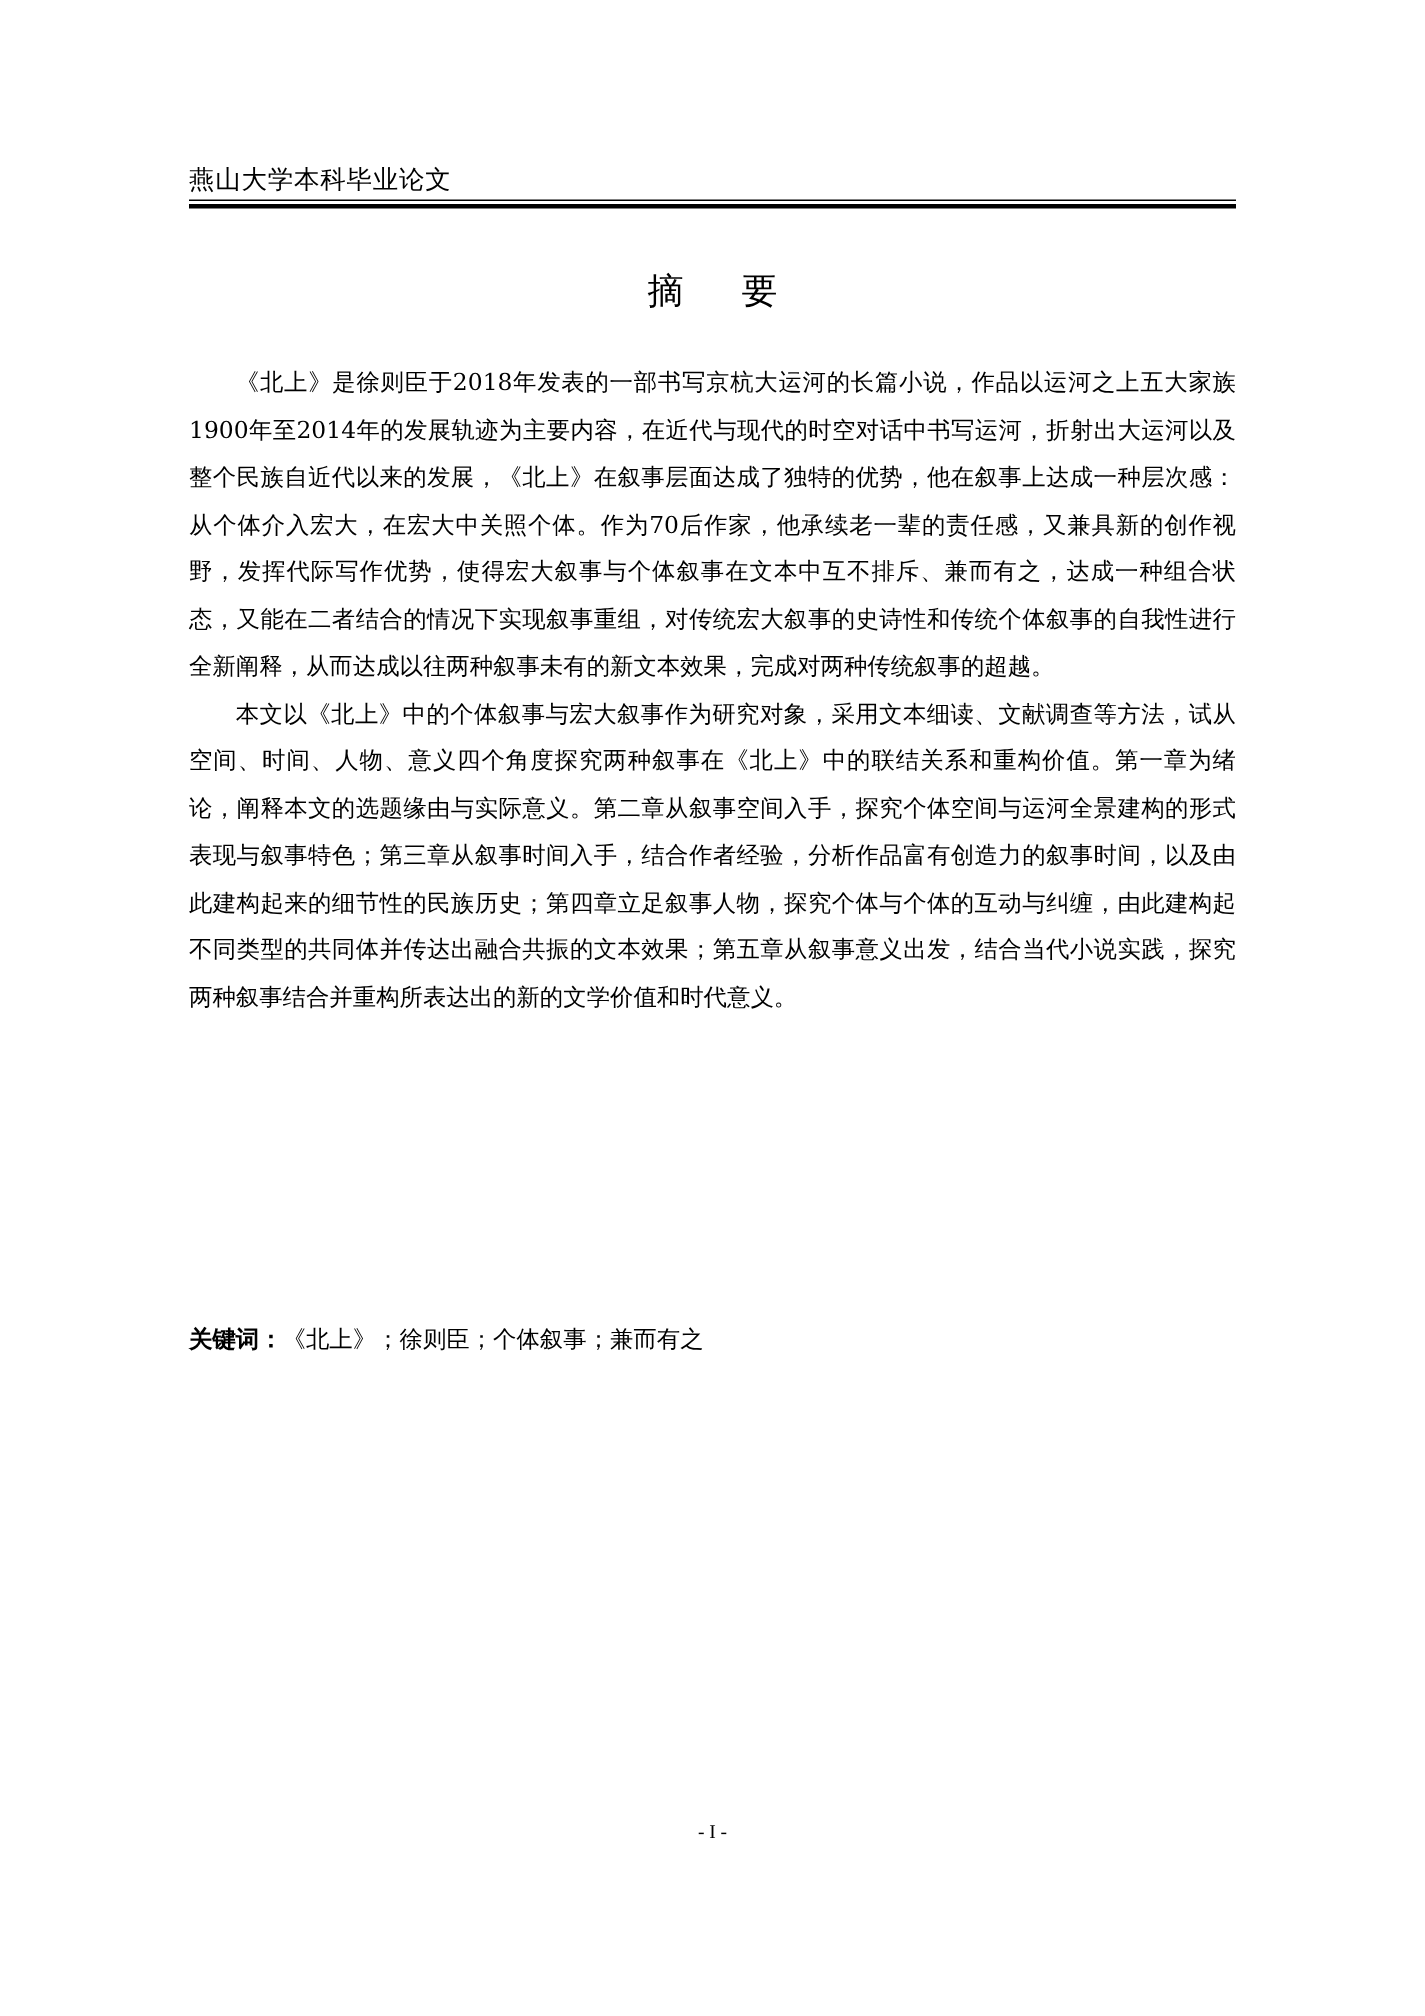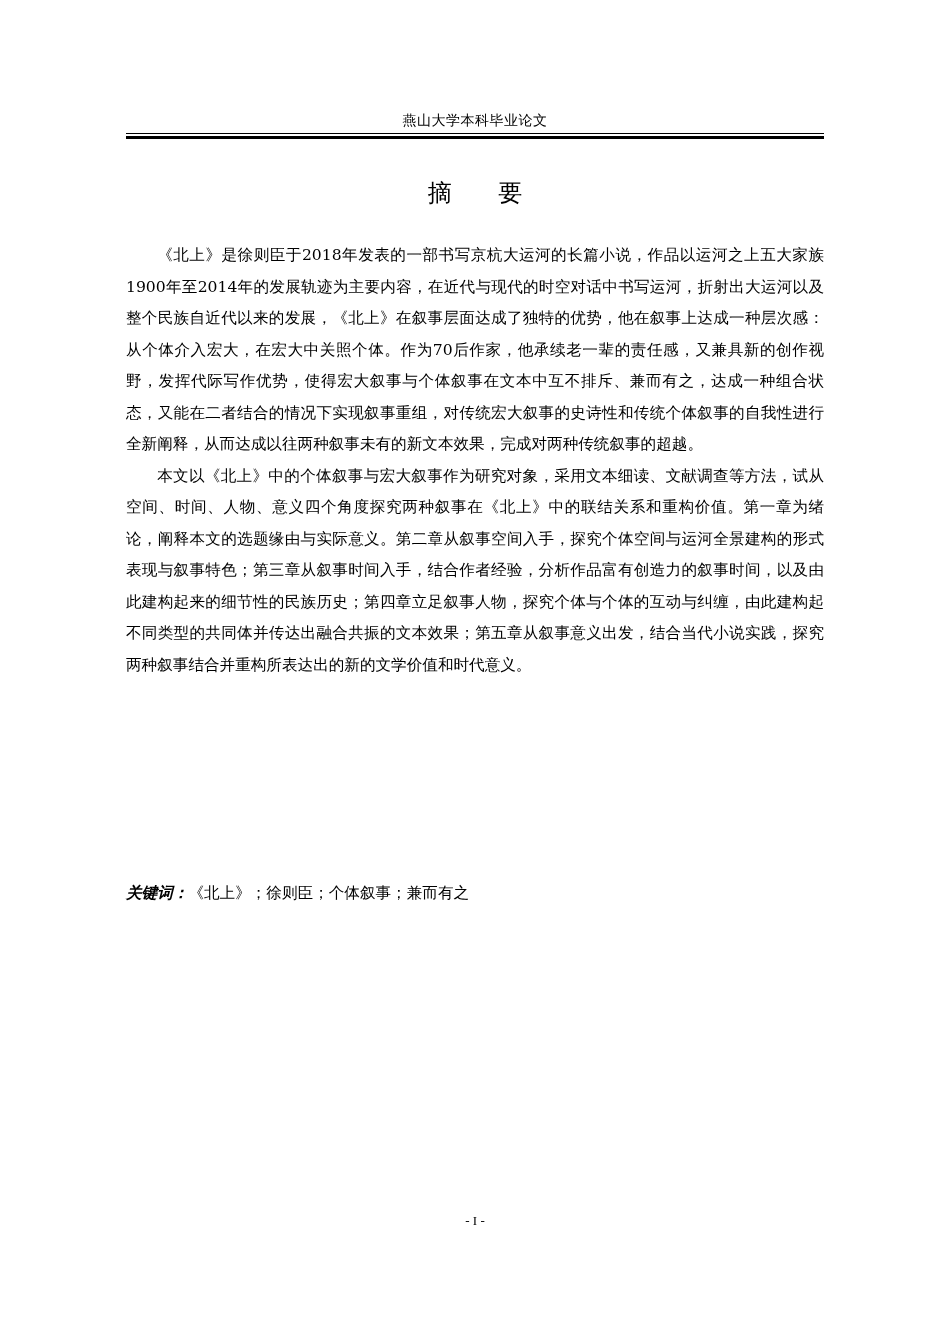--- a/index.html
+++ b/index.html
@@ -19,22 +19,22 @@
     position: absolute;
     left: 0; top: 0;
     width: 950px; height: 1344px;
     background: #fff;
   }
   .header-title {
     position: absolute;
     left: 126px;
     width: 698px;
     top: 111px;
-    text-align: center;
-    font-size: 14px;
+    text-align: left;
+    font-size: 17px;
     line-height: 18px;
     letter-spacing: 0.5px;
   }
   .header-rule {
     position: absolute;
     left: 126px;
     width: 698px;
     top: 133px;
     height: 6px;
   }
@@ -45,21 +45,21 @@
   .header-rule .thick {
     position: absolute; left: 0; right: 0; top: 3px;
     height: 3px; background: #000;
   }
   .doc-title {
     position: absolute;
     left: 126px;
     width: 698px;
     top: 178px;
     text-align: center;
-    font-family: Liberation Mono, monospace;
+    font-family: Liberation Sans, sans-serif;
     font-size: 24px;
     line-height: 34px;
     letter-spacing: 16px;
     text-indent: 16px;
   }
   .body-text {
     position: absolute;
     left: 126px;
     width: 698px;
     top: 240px;
@@ -76,21 +76,20 @@
     position: absolute;
     left: 126px;
     width: 698px;
     top: 881px;
     font-size: 15.6px;
     line-height: 24px;
   }
   .keywords .kw-label {
     font-family: "DejaVu Sans", "Liberation Sans", sans-serif;
     font-weight: bold;
-    font-style: italic;
   }
   .page-number {
     position: absolute;
     left: 0;
     width: 950px;
     top: 1213px;
     text-align: center;
     font-family: "Liberation Serif", "DejaVu Serif", serif;
     font-size: 13px;
     line-height: 16px;

